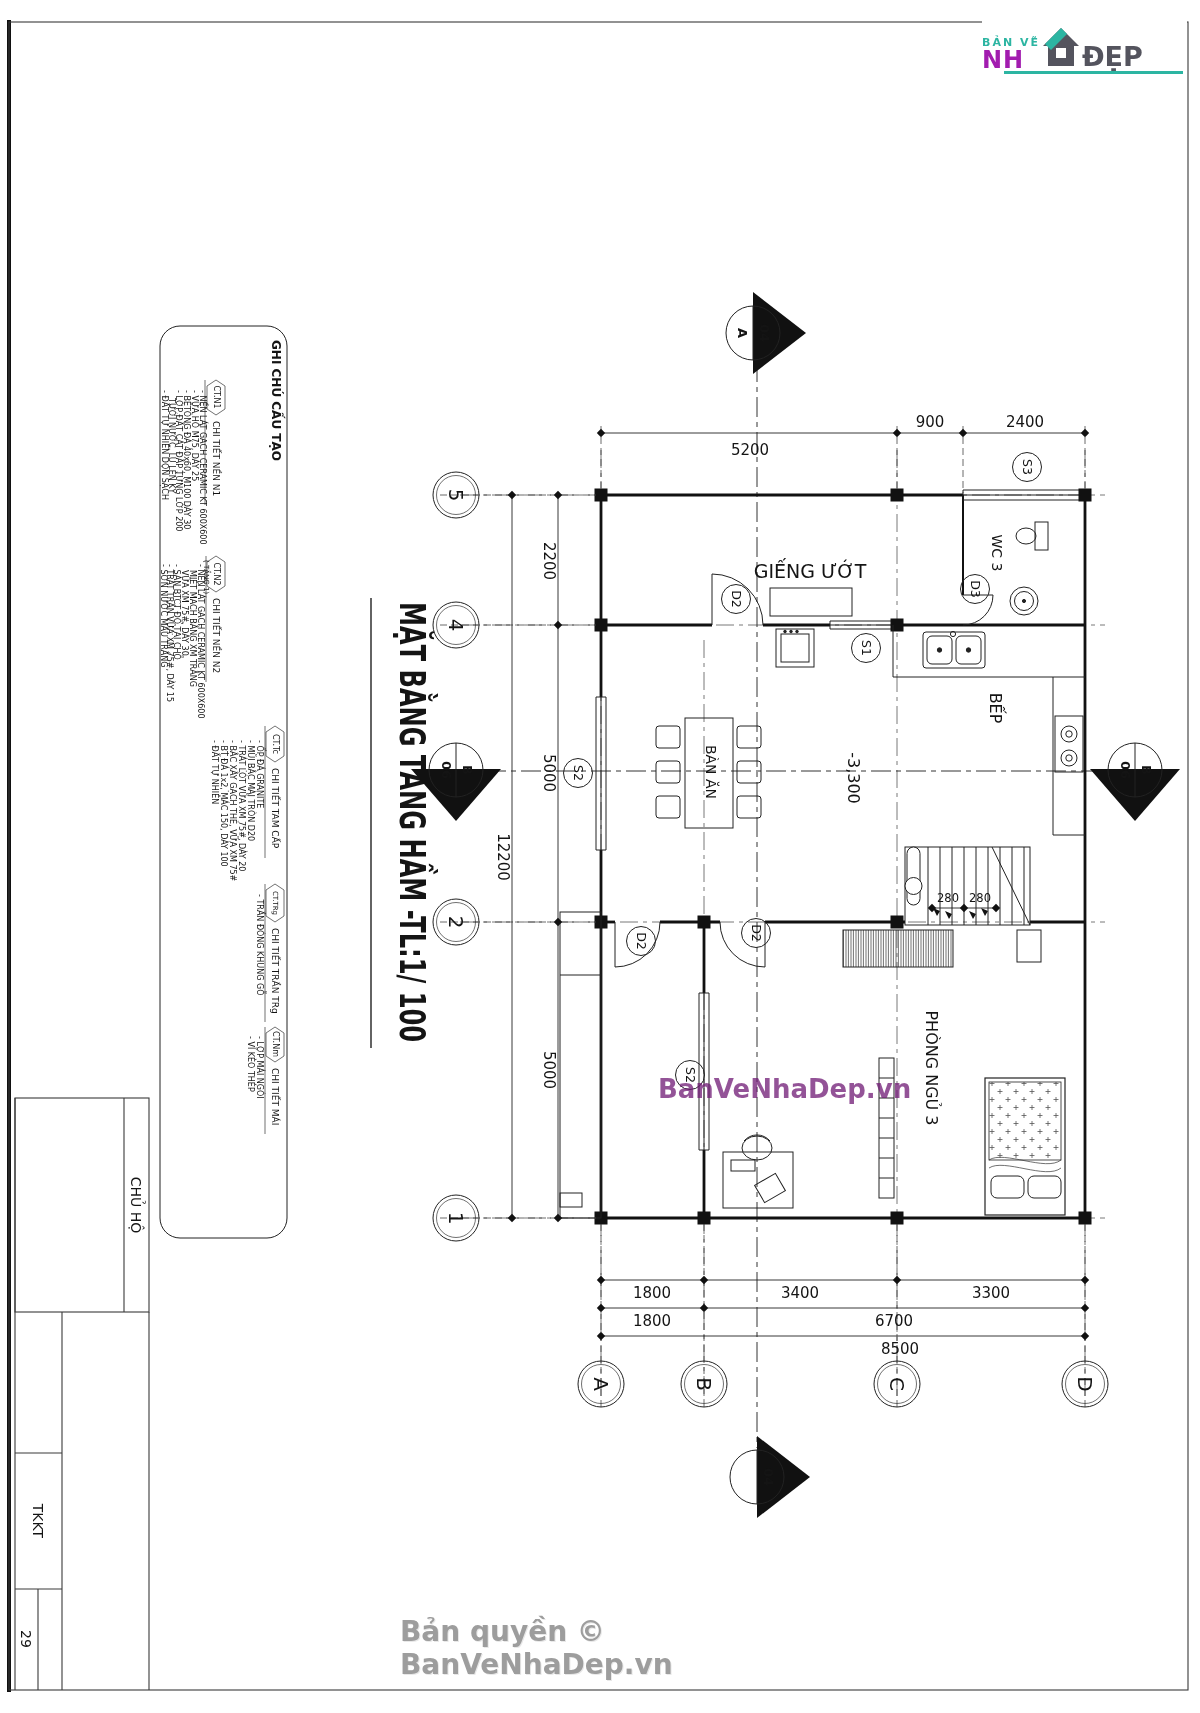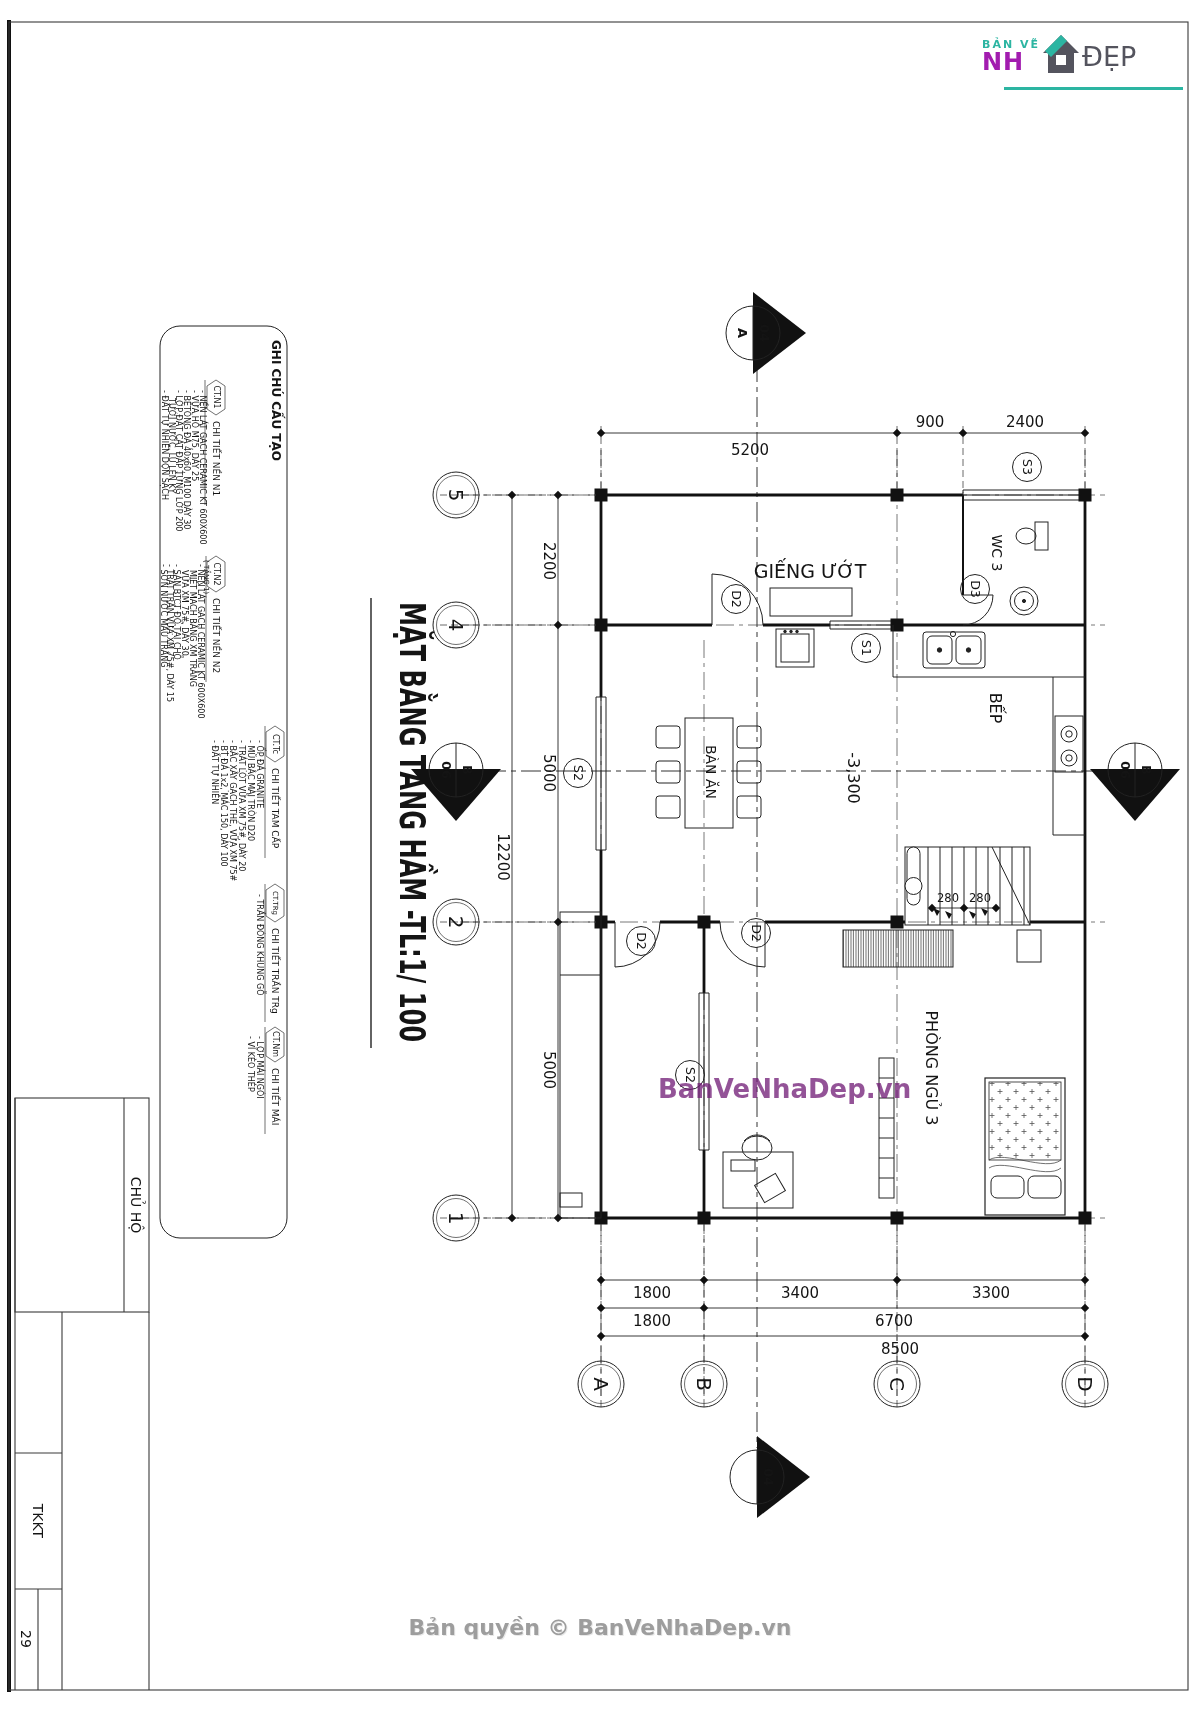--- a/index.html
+++ b/index.html
@@ -14,28 +14,28 @@
   .sect{stroke:#333;stroke-width:1;fill:none;stroke-dasharray:20 5 5 5}
   .dim{stroke:#222;stroke-width:.9;fill:none}
   .frame{stroke:#3a3a3a;stroke-width:1.1;fill:none}
   .t8{font-size:8px}.t7{font-size:7px}.t9{font-size:9px;}
   .t11{font-size:11.5px}.t12{font-size:12.5px}.t13{font-size:13px}
   .t14{font-size:14px}.t15{font-size:15px}.t16{font-size:16px}
   .t19{font-size:19px}.t20{font-size:20px}
   .bold{font-weight:bold}
   .notesTitle{font-size:12px;font-weight:bold}
   .bigtitle{font-size:36px;font-weight:bold}
-  #logo{position:absolute;left:982px;top:24px;width:205px;height:64px;background:#fff;display:flex;align-items:center;}
+  #logo{position:absolute;left:982px;top:8px;width:205px;height:64px;background:#fff;display:flex;align-items:flex-end;}
   #logo .lcol{display:flex;flex-direction:column;align-items:flex-start;line-height:1}
   #logo .lsmall{color:#2cb5a2;font-size:11px;font-weight:bold;letter-spacing:2px}
   #logo .lnh{color:#a21caf;font-size:24px;font-weight:bold;letter-spacing:1px}
-  #logo .ldep{color:#54545e;font-size:27px;font-weight:normal}
+  #logo .ldep{color:#54545e;font-size:27px;font-weight:bold}
   #logo .lbar{position:absolute;left:22px;right:4px;bottom:-2px;height:3px;background:#2cb5a2}
   #watermark{position:absolute;left:658px;top:1074px;width:220px;color:#701a75;opacity:.75;font-size:26px;font-weight:bold;}
-  #copyright{position:absolute;left:400px;top:1615px;width:400px;text-align:center;color:#9d9d9d;font-size:22px;font-weight:bold;text-shadow:1px 1px 0 #e8e8e8;}
+  #copyright{position:absolute;left:400px;top:1615px;width:400px;color:#9d9d9d;font-size:28px;font-weight:bold;text-shadow:1px 1px 0 #e8e8e8;}
 </style>
 </head>
 <body>
 
 
 
 <svg id="sheet" width="1200" height="1713" viewBox="0 0 1200 1713" xmlns="http://www.w3.org/2000/svg">
 <defs>
   <path id="dm" d="M0,-4.2 L4.2,0 L0,4.2 L-4.2,0 Z" fill="#111"></path>
   <pattern id="vh" width="5" height="9" patternUnits="userSpaceOnUse">

